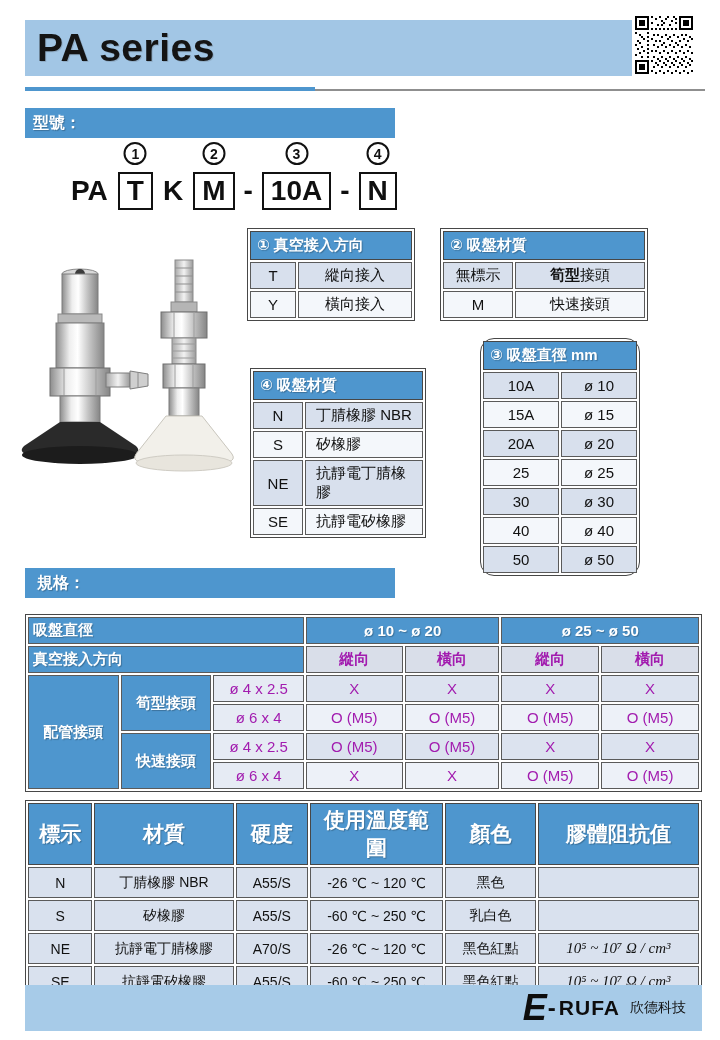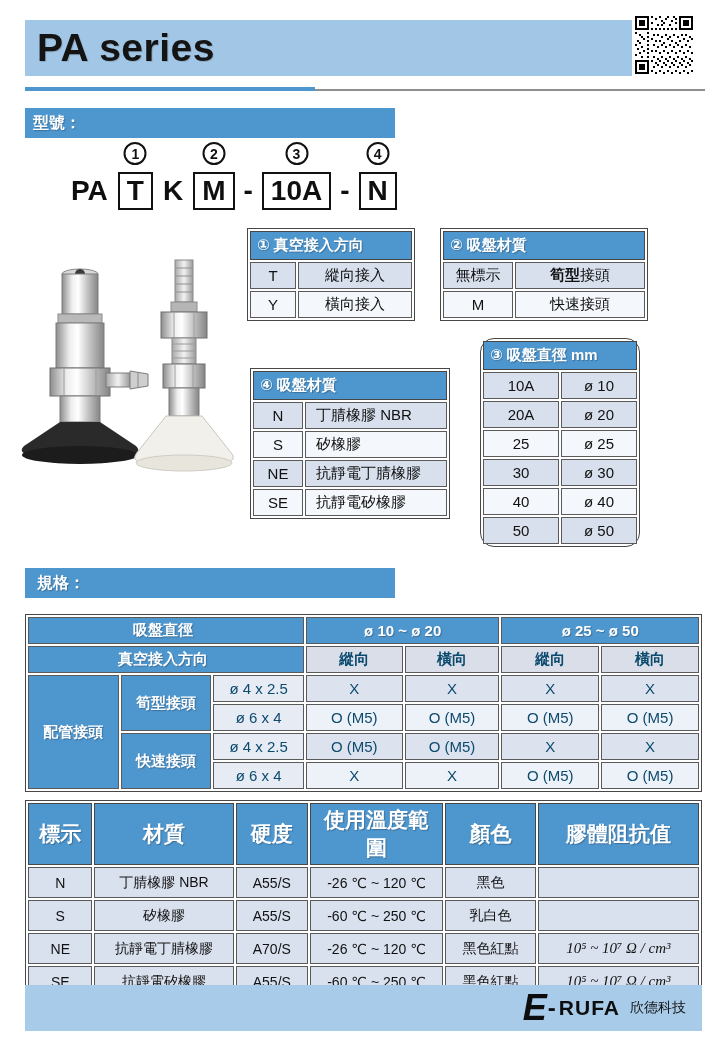--- a/index.html
+++ b/index.html
@@ -38,33 +38,33 @@
   table { border-collapse:separate; border-spacing:2px; background:#fff; }
   .mini { position:absolute; border:1px solid #474747; table-layout:fixed; }
   .mini th { background:#4E96CE; color:#fff; font-size:15px; font-weight:bold; text-align:left;
     padding:4px 6px; border:1px solid #474747; height:26px; text-shadow:1px 1px 1px rgba(0,0,0,0.25); }
   .mini td { border:1px solid #5a5a5a; font-size:15px; text-align:center; padding:3px 4px; height:27px; color:#111; }
   tr.odd  td { background:#D8E0ED; }
   tr.even td { background:#F4F7FB; }
   #t1 { left:247px; top:228px; width:168px; }
   #t2 { left:440px; top:228px; width:208px; }
   #t3 { left:480px; top:338px; width:160px;border-radius:14px; }
-  #t4 { left:250px; top:368px; width:200px; }
+  #t4 { left:250px; top:368px; width:176px; }
   #t4 td.desc { text-align:left; padding-left:10px; }
   .bold { font-weight:bold; }
 
   
   .product { position:absolute; left:8px; top:258px; }
 
   
   .spec { position:absolute; left:25px; top:614px; width:677px; border:1px solid #474747; table-layout:fixed; }
-  .spec td { border:1px solid #5a5a5a; font-size:15px; text-align:center; height:27px; color:#0c4a6e; padding:2px 4px; }
+  .spec td { border:1px solid #5a5a5a; font-size:15px; text-align:center; height:27px; color:#a21caf; padding:2px 4px; }
   .spec td.bluecell { background:#4E96CE; color:#fff; font-weight:bold;
     text-shadow:1px 1px 1px rgba(0,0,0,0.25); }
-  .spec td.r { text-align:center; padding-right:10px; }
+  .spec td.r { text-align:left; padding-right:10px; }
   .spec td.dirh { background:#D9DEE9; font-weight:bold; }
   .spec tr.odd td.plain { background:#DCE3EF; }
   .spec tr.even td.plain { background:#EDF1F8; }
   .spec td.size { background:#E6EBF4; text-align:center; }
 
   
   .mat { position:absolute; left:25px; top:800px; width:677px; border:1px solid #474747; table-layout:fixed; }
   .mat th { background:#4E96CE; color:#fff; font-size:21px; font-weight:bold; border:1px solid #474747;
     height:28px; padding:2px 4px; text-shadow:1px 1px 1px rgba(0,0,0,0.25); }
   .mat td { border:1px solid #5a5a5a; background:#D9E1EE; font-size:14px; text-align:center;
@@ -235,20 +235,24 @@
         <col>
       </colgroup>
     <tbody>
         <tr>
           <th colspan="2">③ 吸盤直徑 mm</th>
         </tr>
     <tr class="odd">
           <td>10A</td>
           <td>ø 10</td>
         </tr>
+    <tr class="even">
+          <td>15A</td>
+          <td>ø 15</td>
+        </tr>
     <tr class="odd">
           <td>20A</td>
           <td>ø 20</td>
         </tr>
     <tr class="even">
           <td>25</td>
           <td>ø 25</td>
         </tr>
     <tr class="odd">
           <td>30</td>

